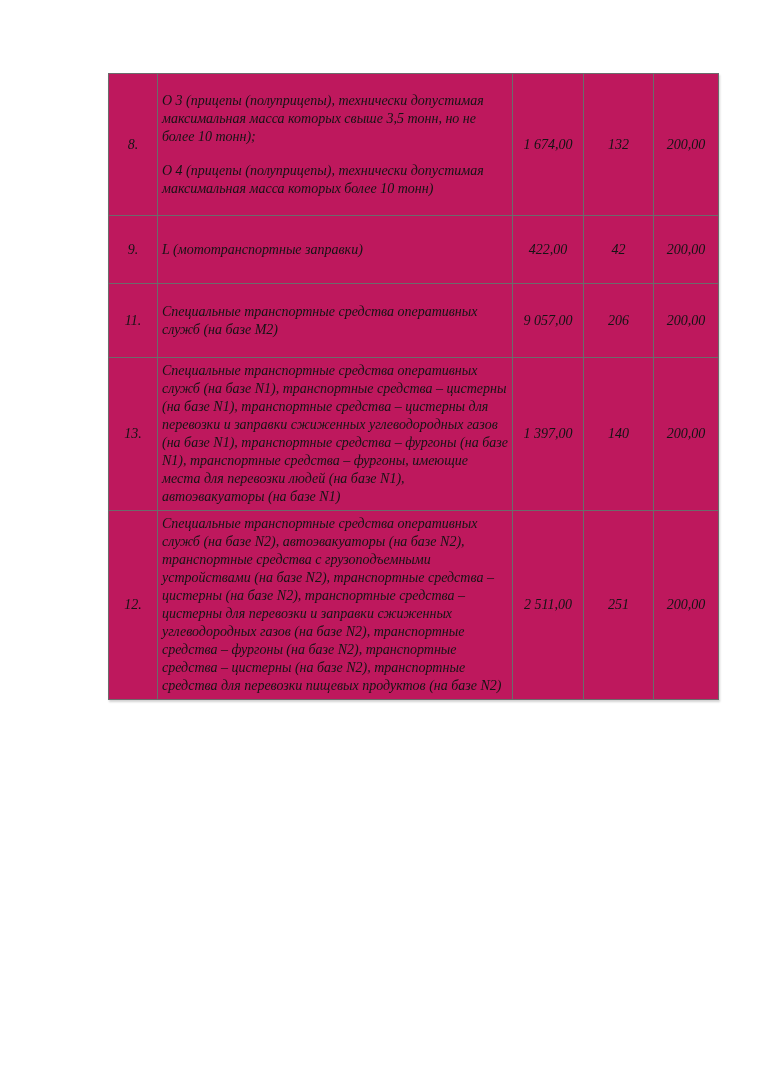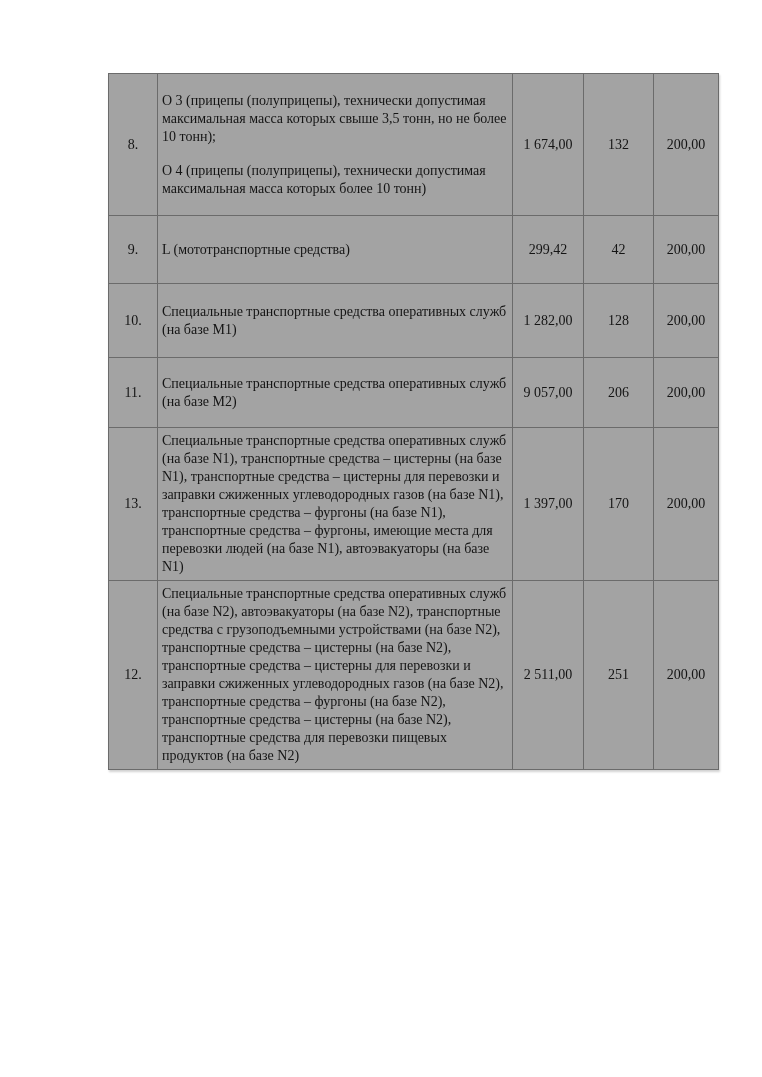--- a/index.html
+++ b/index.html
@@ -24,21 +24,22 @@
     border-collapse: collapse;
     table-layout: fixed;
     font-size: 14px;
     line-height: 18px;
     box-shadow: 1px 2px 2px rgba(0,0,0,0.18);
   }
   table.fee-table td {
     border: 1px solid #6b6b6b;
     vertical-align: middle;
     padding: 4px;
-    background: #a3a3a3;
+    background: #be185d;
+    font-style: italic;
   }
   td.cell-num {
     text-align: center;
   }
   td.cell-desc {
     text-align: left;
     padding: 6px 8px 6px 9px;
   }
   td.cell-val {
     text-align: center;
@@ -74,51 +75,42 @@
             <div class="para">О 3 (прицепы (полуприцепы), технически допустимая максимальная масса которых свыше 3,5 тонн, но не более 10 тонн);</div>
             <div class="para">О 4 (прицепы (полуприцепы), технически допустимая максимальная масса которых более 10 тонн)</div>
           </td>
           <td class="cell-val">1 674,00</td>
           <td class="cell-val">132</td>
           <td class="cell-val">200,00</td>
         </tr>
         <tr>
           <td class="cell-num">9.</td>
           <td class="cell-desc">
-            <div class="para">L (мототранспортные средства)</div>
+            <div class="para">L (мототранспортные заправки)</div>
           </td>
-          <td class="cell-val">299,42</td>
+          <td class="cell-val">422,00</td>
           <td class="cell-val">42</td>
-          <td class="cell-val">200,00</td>
-        </tr>
-        <tr>
-          <td class="cell-num">10.</td>
-          <td class="cell-desc">
-            <div class="para">Специальные транспортные средства оперативных служб (на базе М1)</div>
-          </td>
-          <td class="cell-val">1 282,00</td>
-          <td class="cell-val">128</td>
           <td class="cell-val">200,00</td>
         </tr>
         <tr>
           <td class="cell-num">11.</td>
           <td class="cell-desc">
             <div class="para">Специальные транспортные средства оперативных служб (на базе М2)</div>
           </td>
           <td class="cell-val">9 057,00</td>
           <td class="cell-val">206</td>
           <td class="cell-val">200,00</td>
         </tr>
         <tr>
           <td class="cell-num">13.</td>
           <td class="cell-desc">
             <div class="para">Специальные транспортные средства оперативных служб (на базе N1), транспортные средства – цистерны (на базе N1), транспортные средства – цистерны для перевозки и заправки сжиженных углеводородных газов (на базе N1), транспортные средства – фургоны (на базе N1), транспортные средства – фургоны, имеющие места для перевозки людей (на базе N1), автоэвакуаторы (на базе N1)</div>
           </td>
           <td class="cell-val">1 397,00</td>
-          <td class="cell-val">170</td>
+          <td class="cell-val">140</td>
           <td class="cell-val">200,00</td>
         </tr>
         <tr>
           <td class="cell-num">12.</td>
           <td class="cell-desc">
             <div class="para">Специальные транспортные средства оперативных служб (на базе N2), автоэвакуаторы (на базе N2), транспортные средства с грузоподъемными устройствами (на базе N2), транспортные средства – цистерны (на базе N2), транспортные средства – цистерны для перевозки и заправки сжиженных углеводородных газов (на базе N2), транспортные средства – фургоны (на базе N2), транспортные средства – цистерны (на базе N2), транспортные средства для перевозки пищевых продуктов (на базе N2)</div>
           </td>
           <td class="cell-val">2 511,00</td>
           <td class="cell-val">251</td>
           <td class="cell-val">200,00</td>

